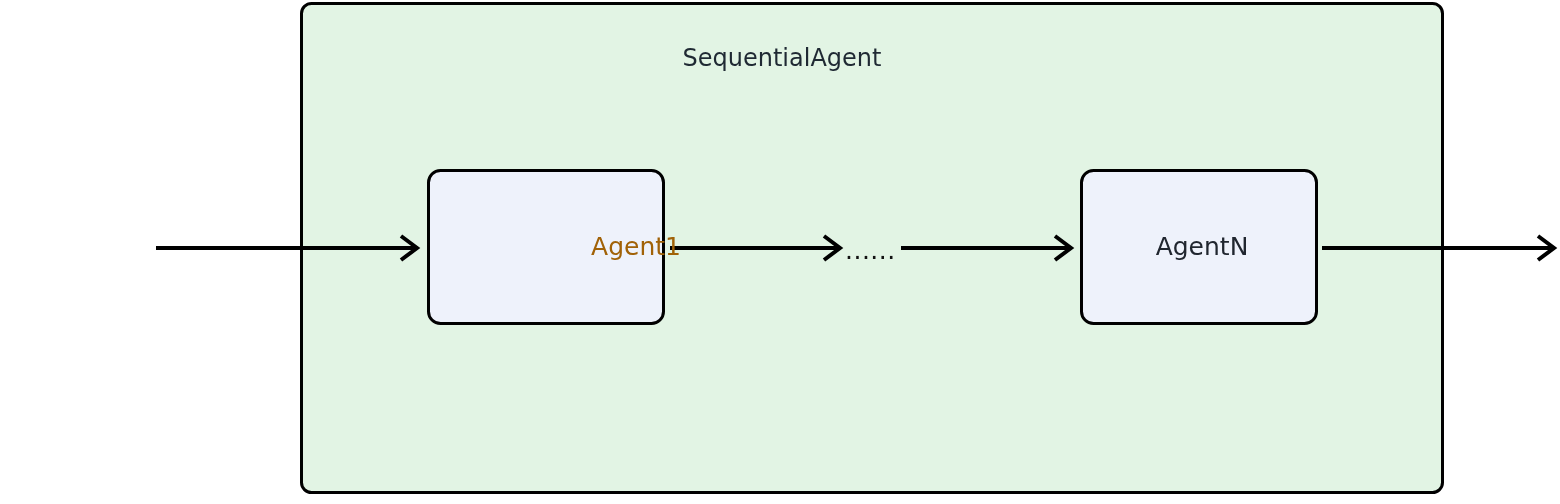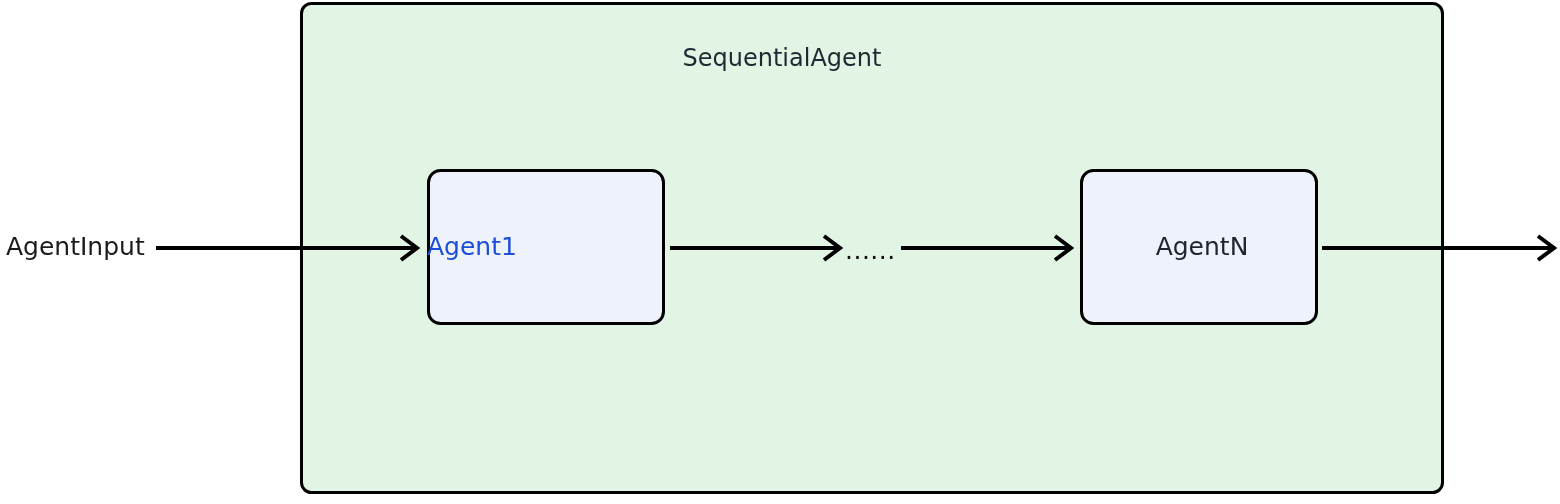--- a/index.html
+++ b/index.html
@@ -47,23 +47,23 @@
     text-decoration: underline;
   }
   #container-title .title-inner {
     display: inline-block;
     margin-left: 172px;
   }
   #agent1-label {
     left: 427px;
     top: 234px;
     width: 254px;
-    text-align: left;
+    text-align: right;
     font-size: 25px;
-    color: #1d4ed8;
+    color: #a16207;
   }
   #agentn-label {
     left: 1080px;
     top: 234px;
     width: 244px;
     text-align: center;
     font-size: 25px;
     color: #20262f;
   }
   #ellipsis-label {
@@ -101,21 +101,20 @@
       <line x1="901" y1="248" x2="1068" y2="248" stroke="#000000" stroke-width="4"></line>
       <polyline points="1055,236 1071,248 1055,260" fill="none" stroke="#000000" stroke-width="4" stroke-linecap="butt" stroke-linejoin="miter"></polyline>
     </g>
 
     <g>
       <line x1="1322" y1="248" x2="1551" y2="248" stroke="#000000" stroke-width="4"></line>
       <polyline points="1538,236 1554,248 1538,260" fill="none" stroke="#000000" stroke-width="4" stroke-linecap="butt" stroke-linejoin="miter"></polyline>
     </g>
   </svg>
 
-  <div class="label" id="agent-input-label">AgentInput</div>
 
   <div class="label" id="container-title"><span class="title-inner">SequentialAgent</span></div>
 
   <div class="label" id="agent1-label">Agent1</div>
 
   <div class="label" id="ellipsis-label">......</div>
 
   <div class="label" id="agentn-label">AgentN</div>
 
 </div>

